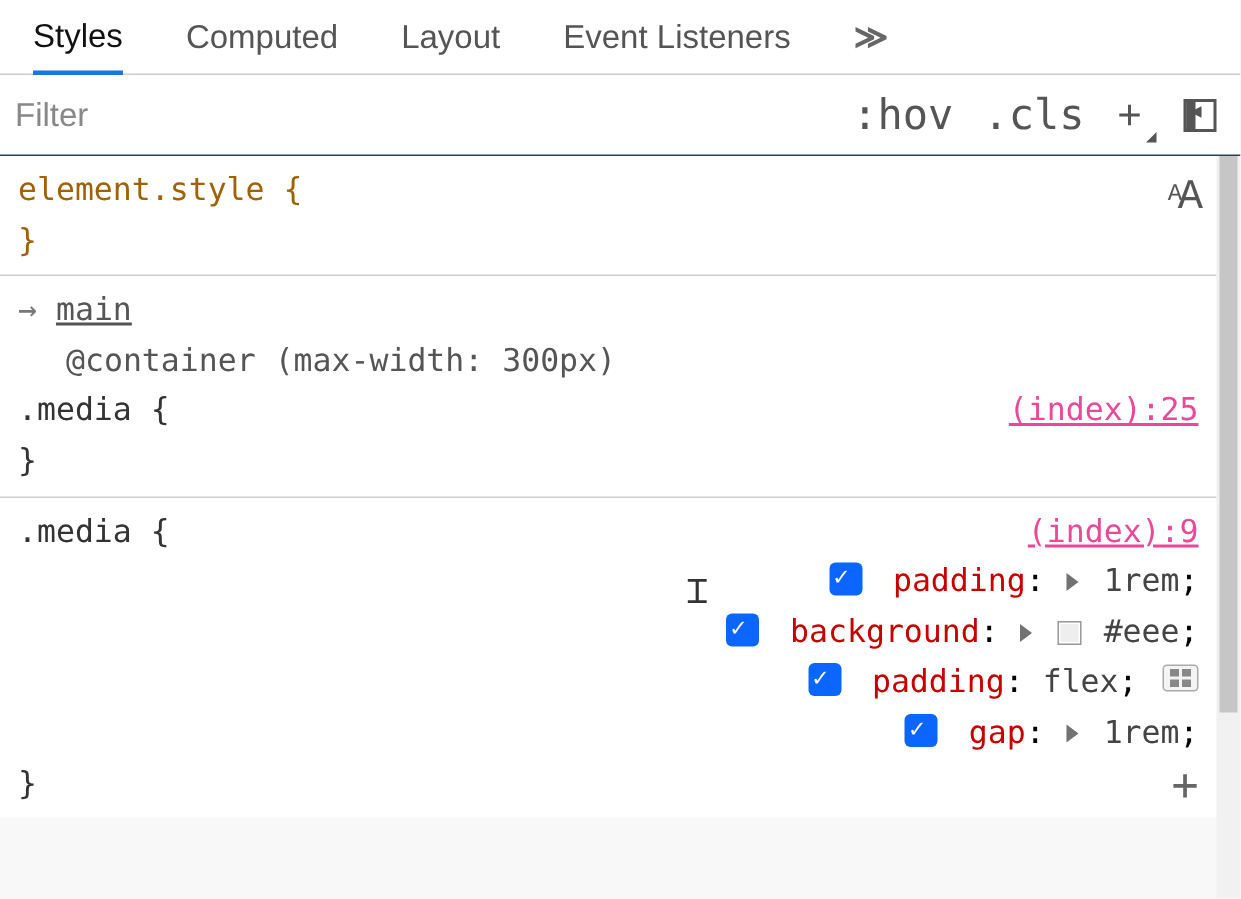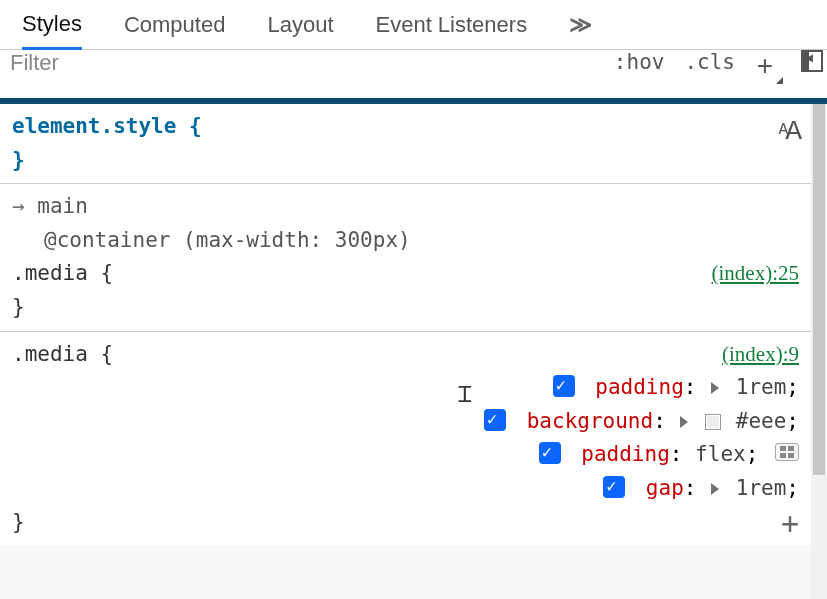--- a/index.html
+++ b/index.html
@@ -37,36 +37,36 @@
     margin-bottom: -1px;
   }
   .overflow-chevrons {
     color: #666;
     font-size: 22px;
     font-weight: bold;
   }
   
   .toolbar {
     display: flex;
-    align-items: flex-start;
+    align-items: center;
     height: 54px;
-    border-bottom: 6px solid #0c4a6e;
+    border-bottom: 1px solid #0c4a6e;
     background: #fff;
-    padding: 0 4px 0 10px;
+    padding: 0 16px 0 10px;
     font-size: 22px;
   }
   .filter-input {
     flex: 1;
     color: #888;
   }
   .hov, .cls {
     font-family: Menlo, Consolas, monospace;
     color: #555;
     margin: 0 10px;
-    font-size: 21px;
+    font-size: 28px;
   }
   .plus-btn {
     font-size: 28px;
     color: #555;
     margin: 0 6px;
     width: 28px;
     text-align: center;
     position: relative;
   }
   .plus-btn::after{
@@ -136,42 +136,42 @@
     height: 100%;
   }
   .rule-block {
     border-bottom: 1px solid #ccc;
     padding: 6px 12px 6px 12px;
     font-family: Menlo, Consolas, monospace;
     font-size: 21px;
     background: #fff;
     line-height: 1.6;
   }
-  .inline-style { color: #0369a1; font-weight: bold; }
+  .inline-style { color: #a16207; }
   .aa-icon {
     float: right;
     font-family: Liberation Mono, monospace;
     font-size: 22px;
     color: #555;
     letter-spacing:-3px;
   }
   .aa-icon sub{font-size:28px;}
   .container-link {
     color: #555;
+    text-decoration: underline;
     margin-top: 15px;
   }
   .arrow { color: #777; }
   .at-rule { color: #555; margin-left: 32px; }
   .selector { color: #333; }
   .brace { color: #333; }
   .source-link {
     float: right;
-    color: #15803d;
+    color: #ec4899;
     text-decoration: underline;
-    font-family: Liberation Serif, serif;
   }
   .prop { color: #c80000; }
   .val { color: #444; }
   .decl-line { padding-left: 34px; }
   .decl-line.checked { padding-left: 6px; text-align: right; }
   .check {
     display: inline-block;
     width: 22px;
     height: 22px;
     background: #0a66ff;

